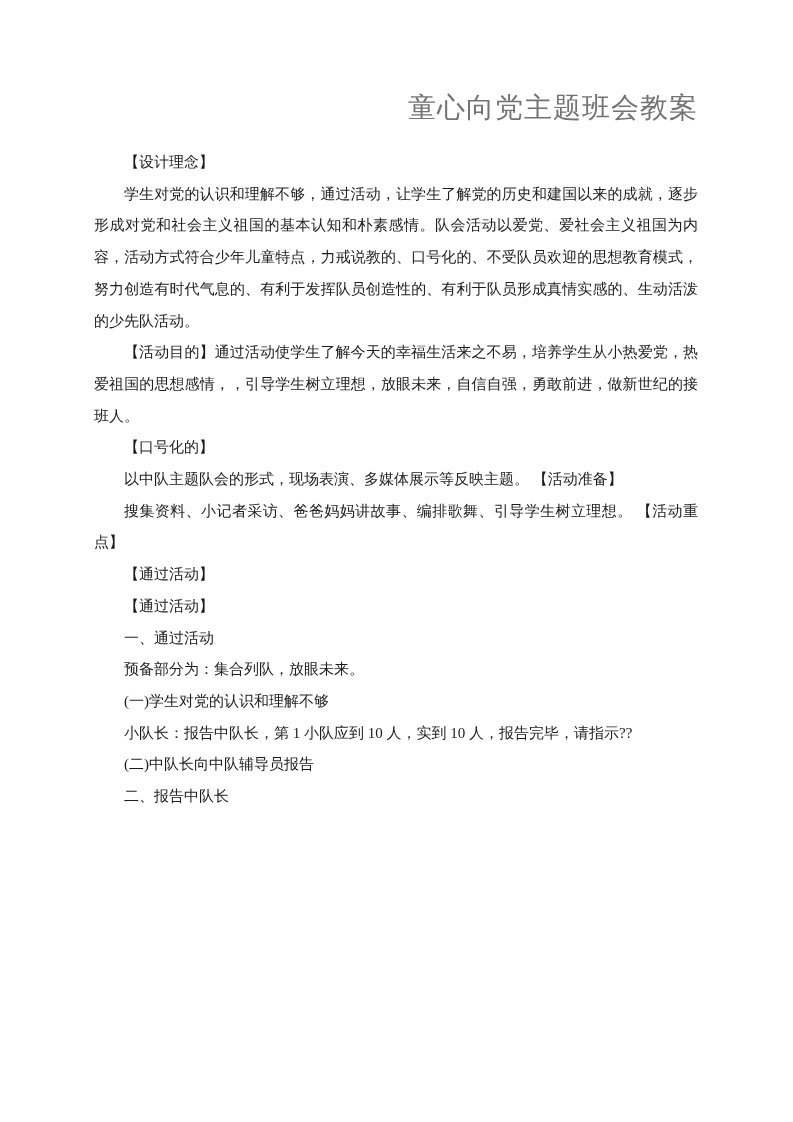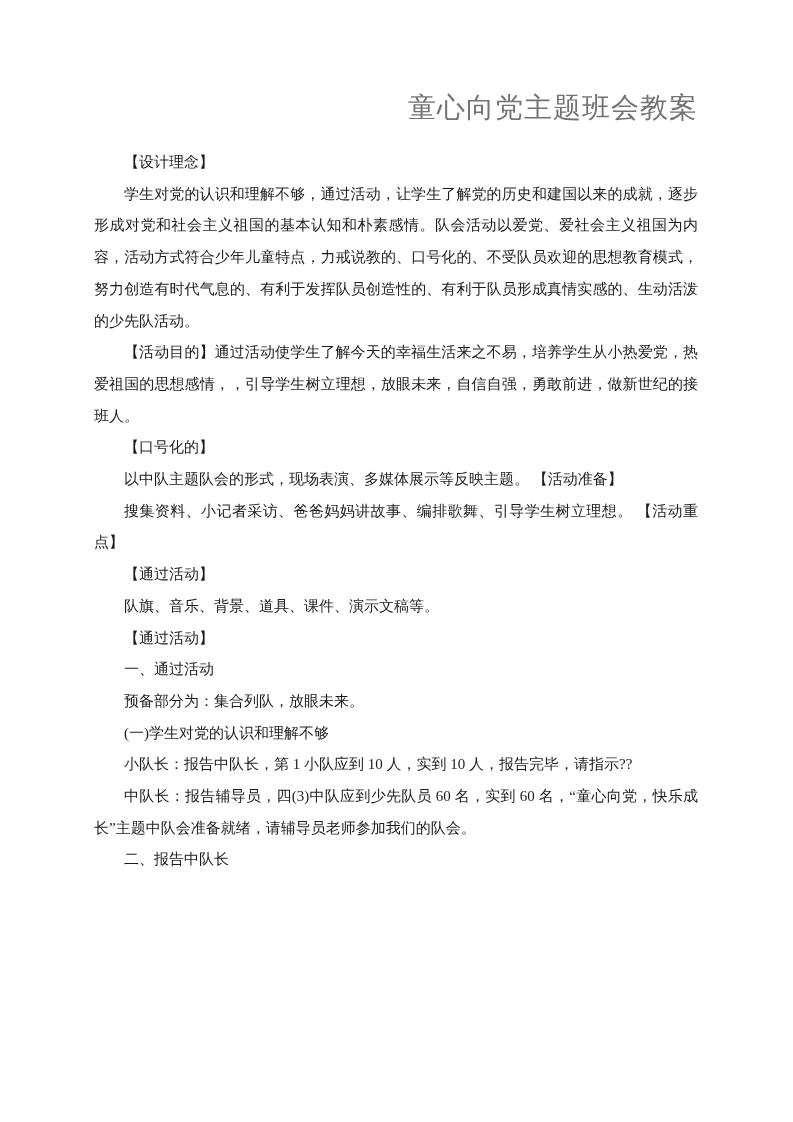--- a/index.html
+++ b/index.html
@@ -49,22 +49,21 @@
 <div class="page">
   <h1 class="doc-title">童心向党主题班会教案</h1>
   <div class="doc-body">
     <p>【设计理念】</p>
     <p>学生对党的认识和理解不够，通过活动，让学生了解党的历史和建国以来的成就，逐步形成对党和社会主义祖国的基本认知和朴素感情。队会活动以爱党、爱社会主义祖国为内容，活动方式符合少年儿童特点，力戒说教的、口号化的、不受队员欢迎的思想教育模式，努力创造有时代气息的、有利于发挥队员创造性的、有利于队员形成真情实感的、生动活泼的少先队活动。</p>
     <p>【活动目的】通过活动使学生了解今天的幸福生活来之不易，培养学生从小热爱党，热爱祖国的思想感情，，引导学生树立理想，放眼未来，自信自强，勇敢前进，做新世纪的接班人。</p>
     <p>【口号化的】</p>
     <p>以中队主题队会的形式，现场表演、多媒体展示等反映主题。 【活动准备】</p>
     <p>搜集资料、小记者采访、爸爸妈妈讲故事、编排歌舞、引导学生树立理想。 【活动重点】</p>
     <p>【通过活动】</p>
-    <p>队旗、音乐、背景、道具、课件、演示文稿等。</p>
     <p>【通过活动】</p>
     <p>一、通过活动</p>
     <p>预备部分为：集合列队，放眼未来。</p>
     <p>(一)学生对党的认识和理解不够</p>
     <p>小队长：报告中队长，第 1 小队应到 10 人，实到 10 人，报告完毕，请指示??</p>
-    <p>中队长：报告辅导员，四(3)中队应到少先队员 60 名，实到 60 名，“童心向党，快乐成长”主题中队会准备就绪，请辅导员老师参加我们的队会。</p>
+    <p>(二)中队长向中队辅导员报告</p>
     <p>二、报告中队长</p>
   </div>
 </div>
 
 </body></html>

